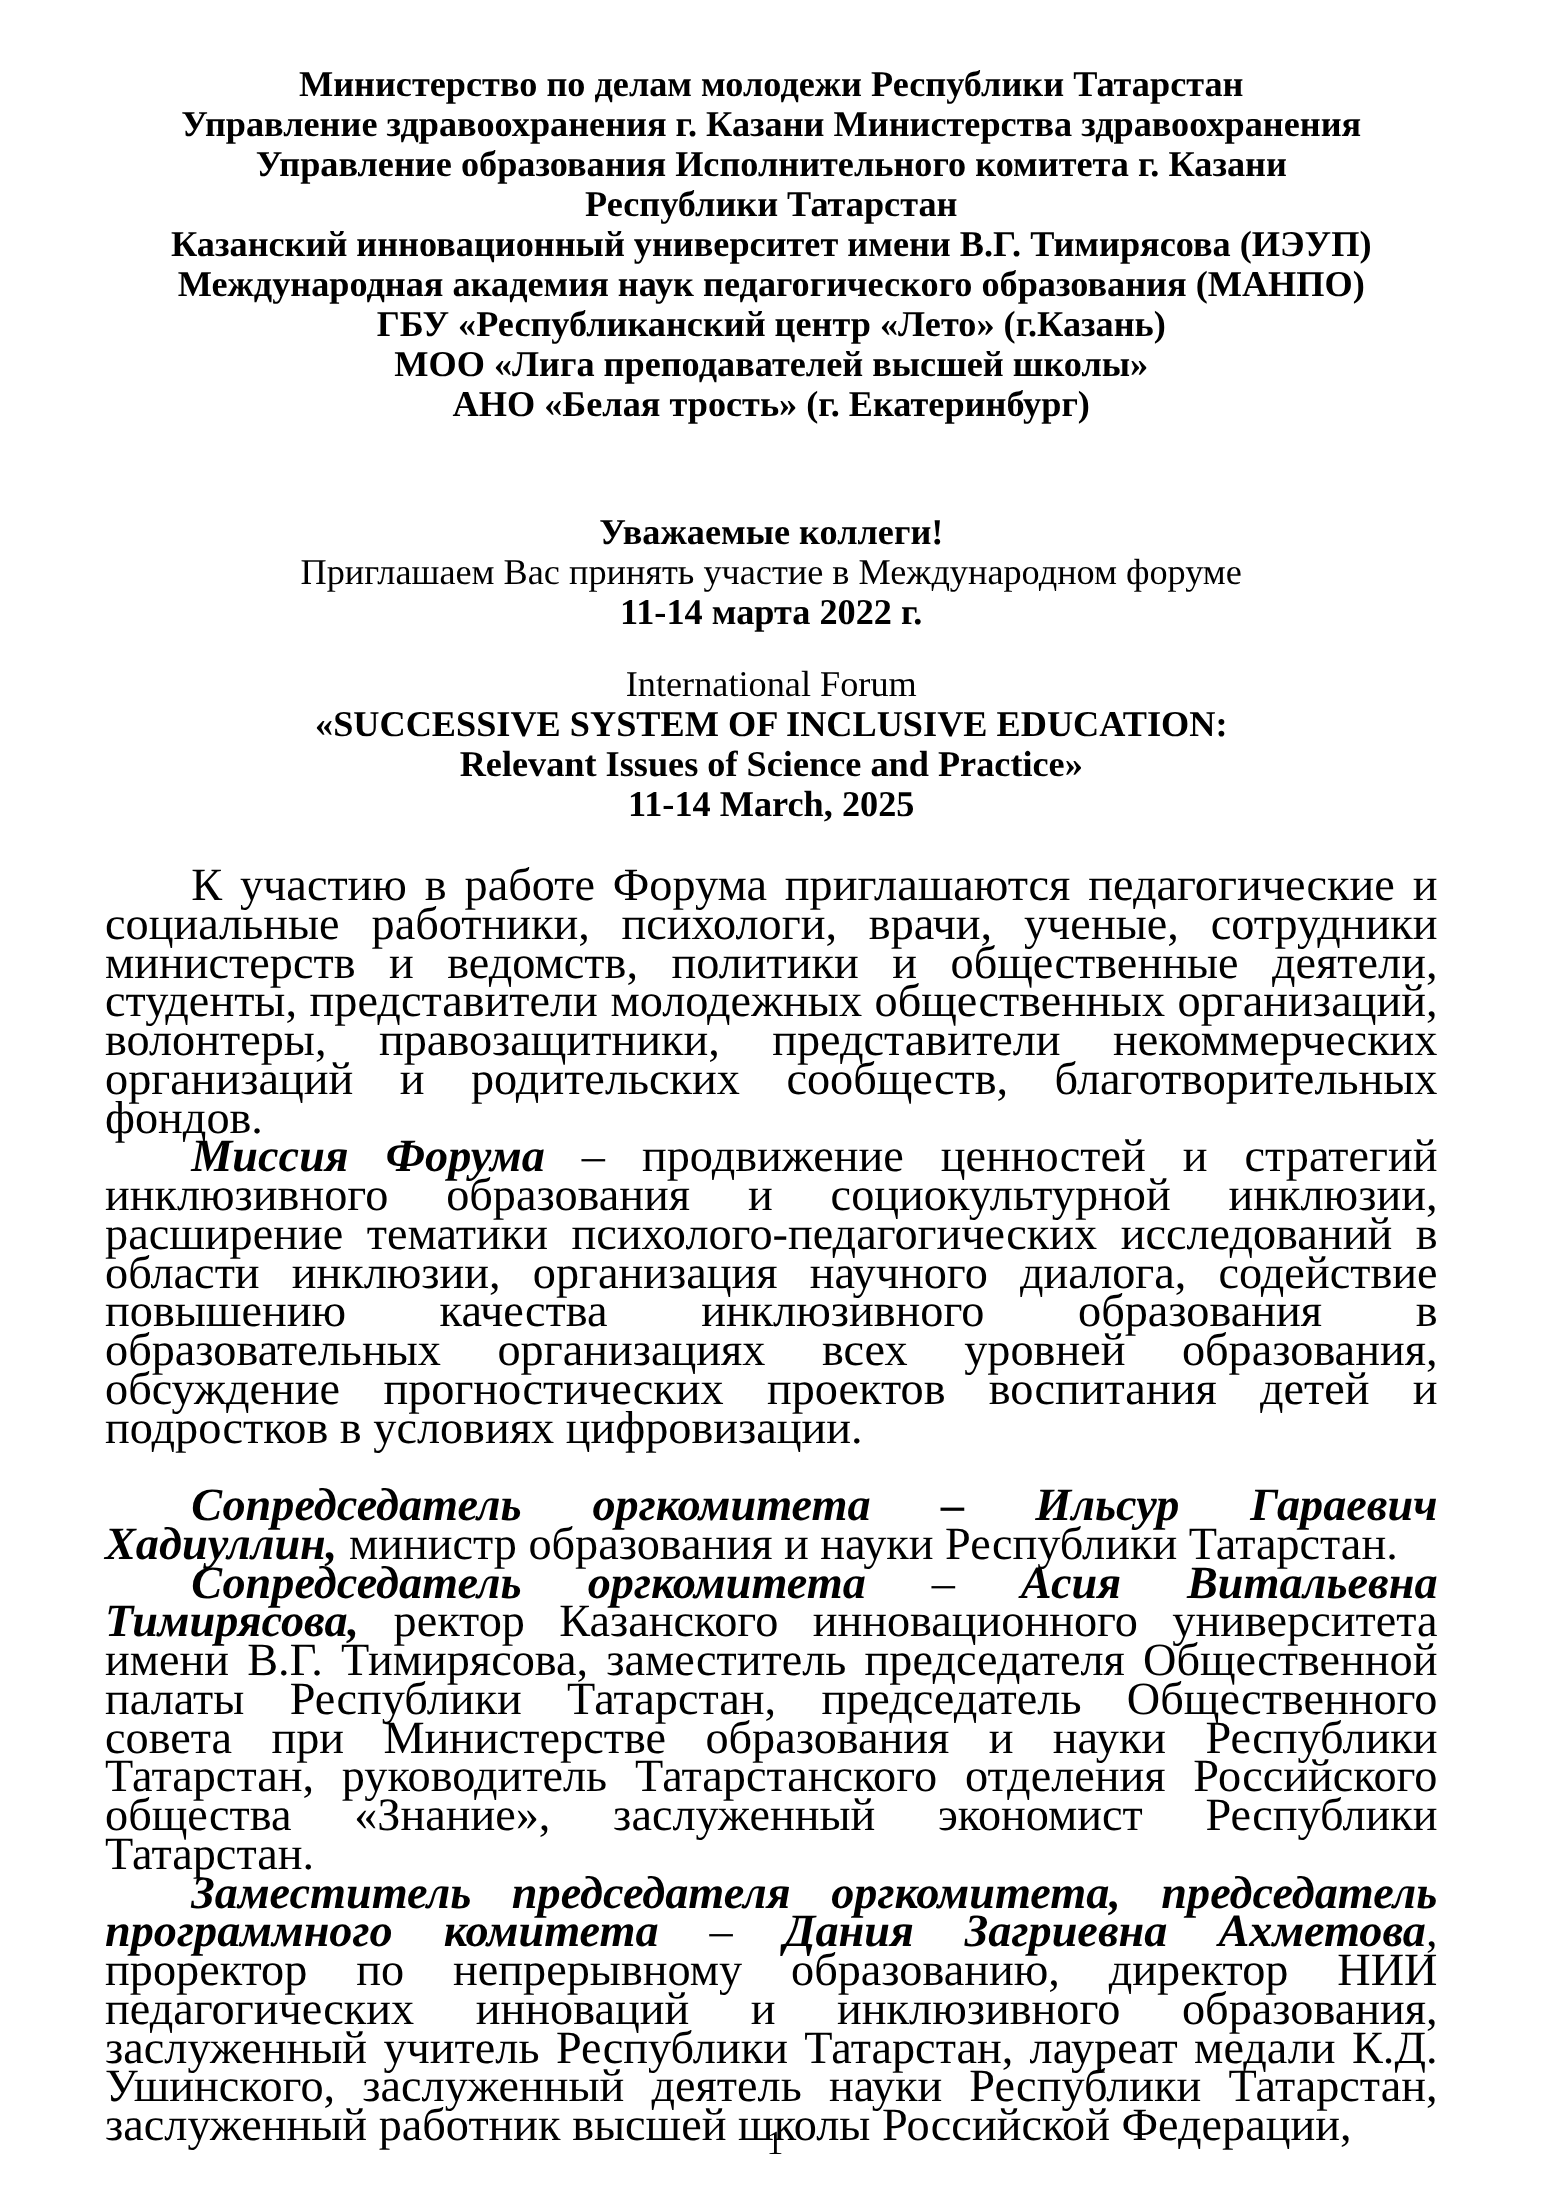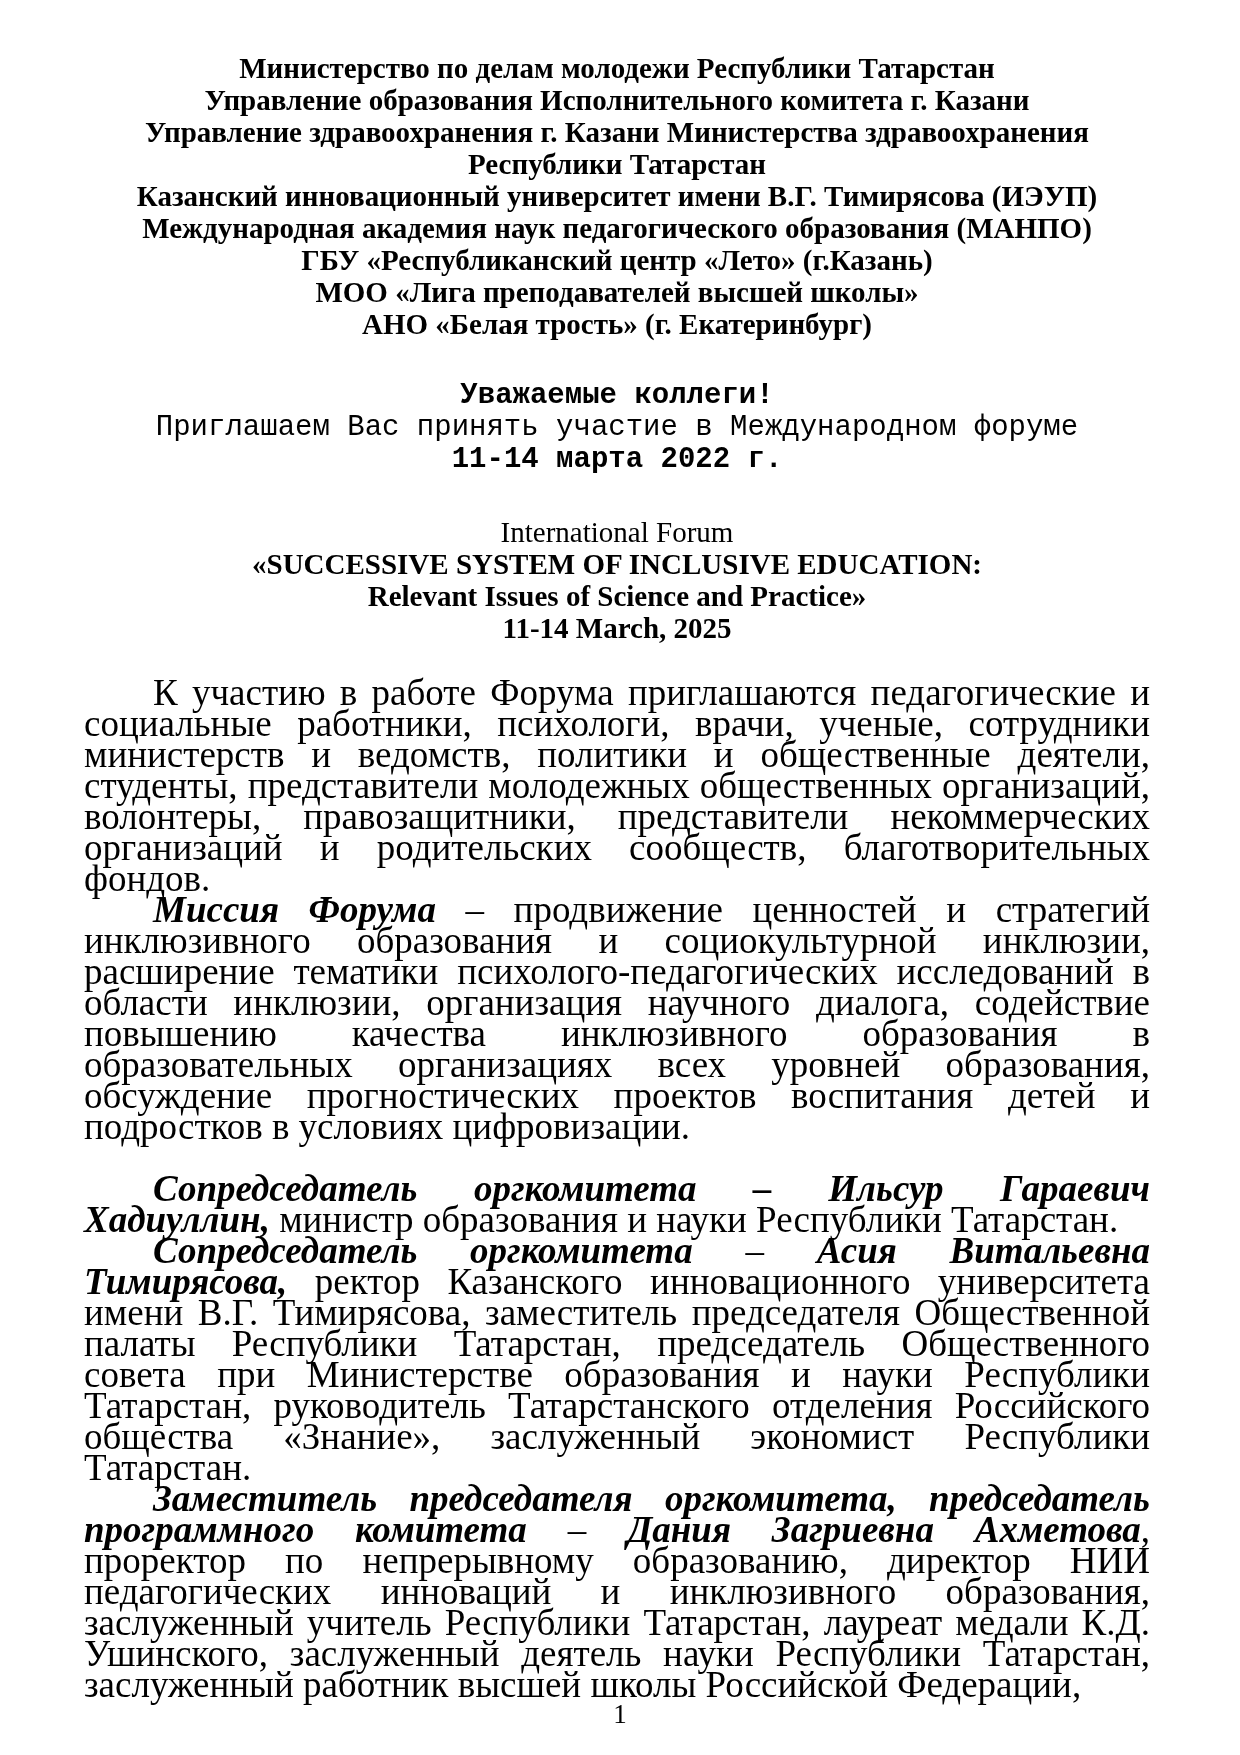--- a/index.html
+++ b/index.html
@@ -29,25 +29,24 @@
   }
   .org-line {
     white-space: nowrap;
   }
   .center-block {
     text-align: center;
     font-size: 29px;
     line-height: 32px;
   }
   .ru-title-block {
-    margin-top: 40px;
-    font-family: Liberation Mono, monospace;
+    margin-top: 70px;
   }
   .en-title-block {
-    margin-top: 40px;
+    margin-top: 26px;
   }
   .line-bold {
     font-weight: bold;
   }
   .title-large {
     font-weight: bold;
     font-size: 34px;
     line-height: 40px;
   }
   .body-text {
@@ -78,22 +77,22 @@
     line-height: 30px;
   }
 </style>
 </head>
 <body>
 
 <div class="page">
 
   <div class="header-block">
       <div class="org-line">Министерство по делам молодежи Республики Татарстан</div>
+      <div class="org-line">Управление здравоохранения г. Казани Министерства здравоохранения</div>
       <div class="org-line">Управление образования Исполнительного комитета г. Казани</div>
-      <div class="org-line">Управление здравоохранения г. Казани Министерства здравоохранения</div>
       <div class="org-line">Республики Татарстан</div>
       <div class="org-line">Казанский инновационный университет имени В.Г. Тимирясова (ИЭУП)</div>
       <div class="org-line">Международная академия наук педагогического образования (МАНПО)</div>
       <div class="org-line">ГБУ «Республиканский центр «Лето» (г.Казань)</div>
       <div class="org-line">МОО «Лига преподавателей высшей школы»</div>
       <div class="org-line">АНО «Белая трость» (г. Екатеринбург)</div>
     </div>
 
   <div class="center-block ru-title-block">
     <div class="line-bold">Уважаемые коллеги!</div>

